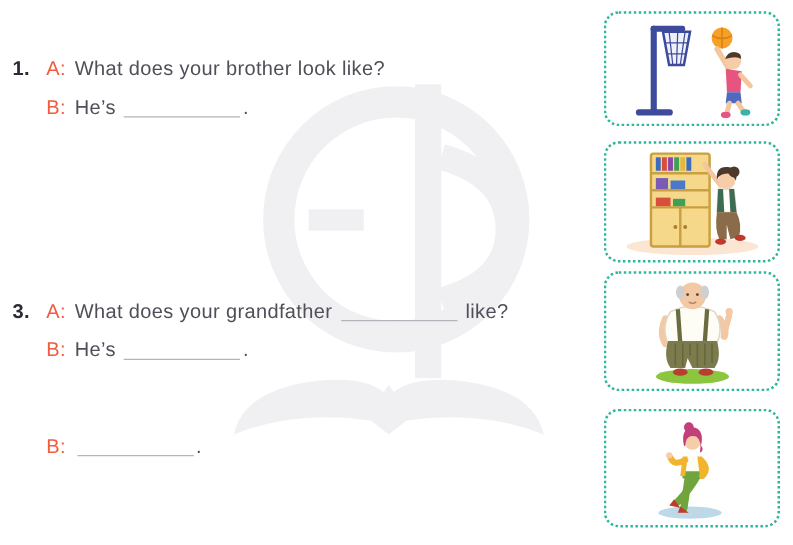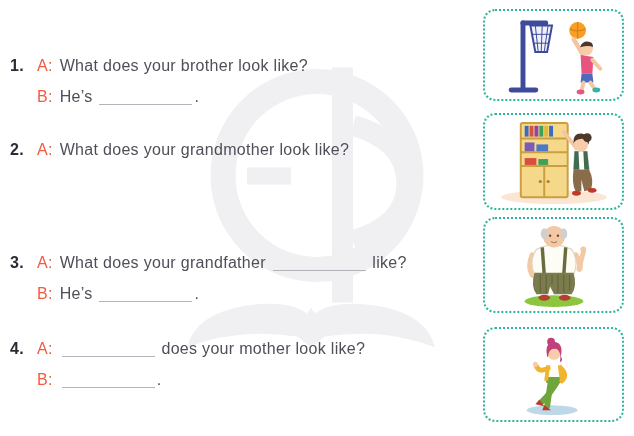--- a/index.html
+++ b/index.html
@@ -9,21 +9,21 @@
   }
   
   .watermark{position:absolute;left:185px;top:54px;width:252px;height:348px;z-index:0;pointer-events:none}
   
   .item{position:absolute;left:10px;z-index:2;font-size:16px;letter-spacing:.3px;color:#4f4f59;white-space:nowrap}
   .line{height:22px;line-height:22px}
   .line.b{margin-top:9px;padding-left:27px}
   .num{display:inline-block;width:27px;font-weight:bold;color:#2b2b35}
   .speaker{color:#f15b40;margin-right:7px}
   .blank{display:inline-block;width:93px;height:12px;border-bottom:1.6px solid #b3b3bb;vertical-align:-3px;margin:0 2px}
-  .item-1{top:55px}.item-2{top:139px}.item-3{top:252px}.item-4{top:338px}
+  .item-1{top:45px}.item-2{top:139px}.item-3{top:239px}.item-4{top:338px}
   
   .pic-box{
     position:absolute;left:483px;width:141px;box-sizing:border-box;
     border:2px dotted #2cb79c;border-radius:12px;background:#fff;z-index:1;
     display:flex;align-items:center;justify-content:center;
   }
   .pic-1{top:9px;height:92px}
   .pic-2{top:113px;height:97px}
   .pic-3{top:217px;height:96px}
   .pic-4{top:327px;height:95px}
@@ -40,28 +40,26 @@
   <rect x="147" y="12" width="21" height="235" fill="#f0f0f3"></rect>
   <rect x="62" y="112" width="44" height="17" fill="#f0f0f3"></rect>
   <path d="M2,292 Q10,258 62,250 Q104,244 122,258 L126,252 L130,258 Q148,244 190,250 Q242,258 250,292 Q200,272 140,281 L126,292 L112,281 Q52,272 2,292 Z" fill="#f0f0f3"></path>
 </svg>
 
 <div class="item item-1">
     <div class="line a"><span class="num">1.</span><span class="speaker">A:</span><span>What does your brother look like?</span></div>
     <div class="line b"><span class="speaker">B:</span><span>He’s </span><span class="blank"></span><span>.</span></div>
   </div>
 <div class="item item-2">
-    <div class="line a"><span class="num">2.</span><span class="speaker">A:</span><span>What does your grandmother look like?</span></div>
   </div>
 <div class="item item-3">
     <div class="line a"><span class="num">3.</span><span class="speaker">A:</span><span>What does your grandfather </span><span class="blank"></span><span> like?</span></div>
     <div class="line b"><span class="speaker">B:</span><span>He’s </span><span class="blank"></span><span>.</span></div>
   </div>
 <div class="item item-4">
-    <div class="line a"><span class="num">4.</span><span class="speaker">A:</span><span class="blank"></span><span> does your mother look like?</span></div>
     <div class="line b"><span class="speaker">B:</span><span class="blank"></span><span>.</span></div>
   </div>
 
 <div class="pic-box pic-1">
   <svg width="126" height="82" viewBox="0 0 128 82">
     <g>
       <rect x="30" y="6" width="5" height="70" rx="2" fill="#3e4a9b"></rect>
       <rect x="18" y="74" width="30" height="5" rx="2.5" fill="#3e4a9b"></rect>
       <rect x="30" y="6" width="28" height="5" rx="2" fill="#3e4a9b"></rect>
       <polygon points="40,11 62,11 57,38 45,38" fill="#eef0fa" stroke="#3e4a9b" stroke-width="2"></polygon>

